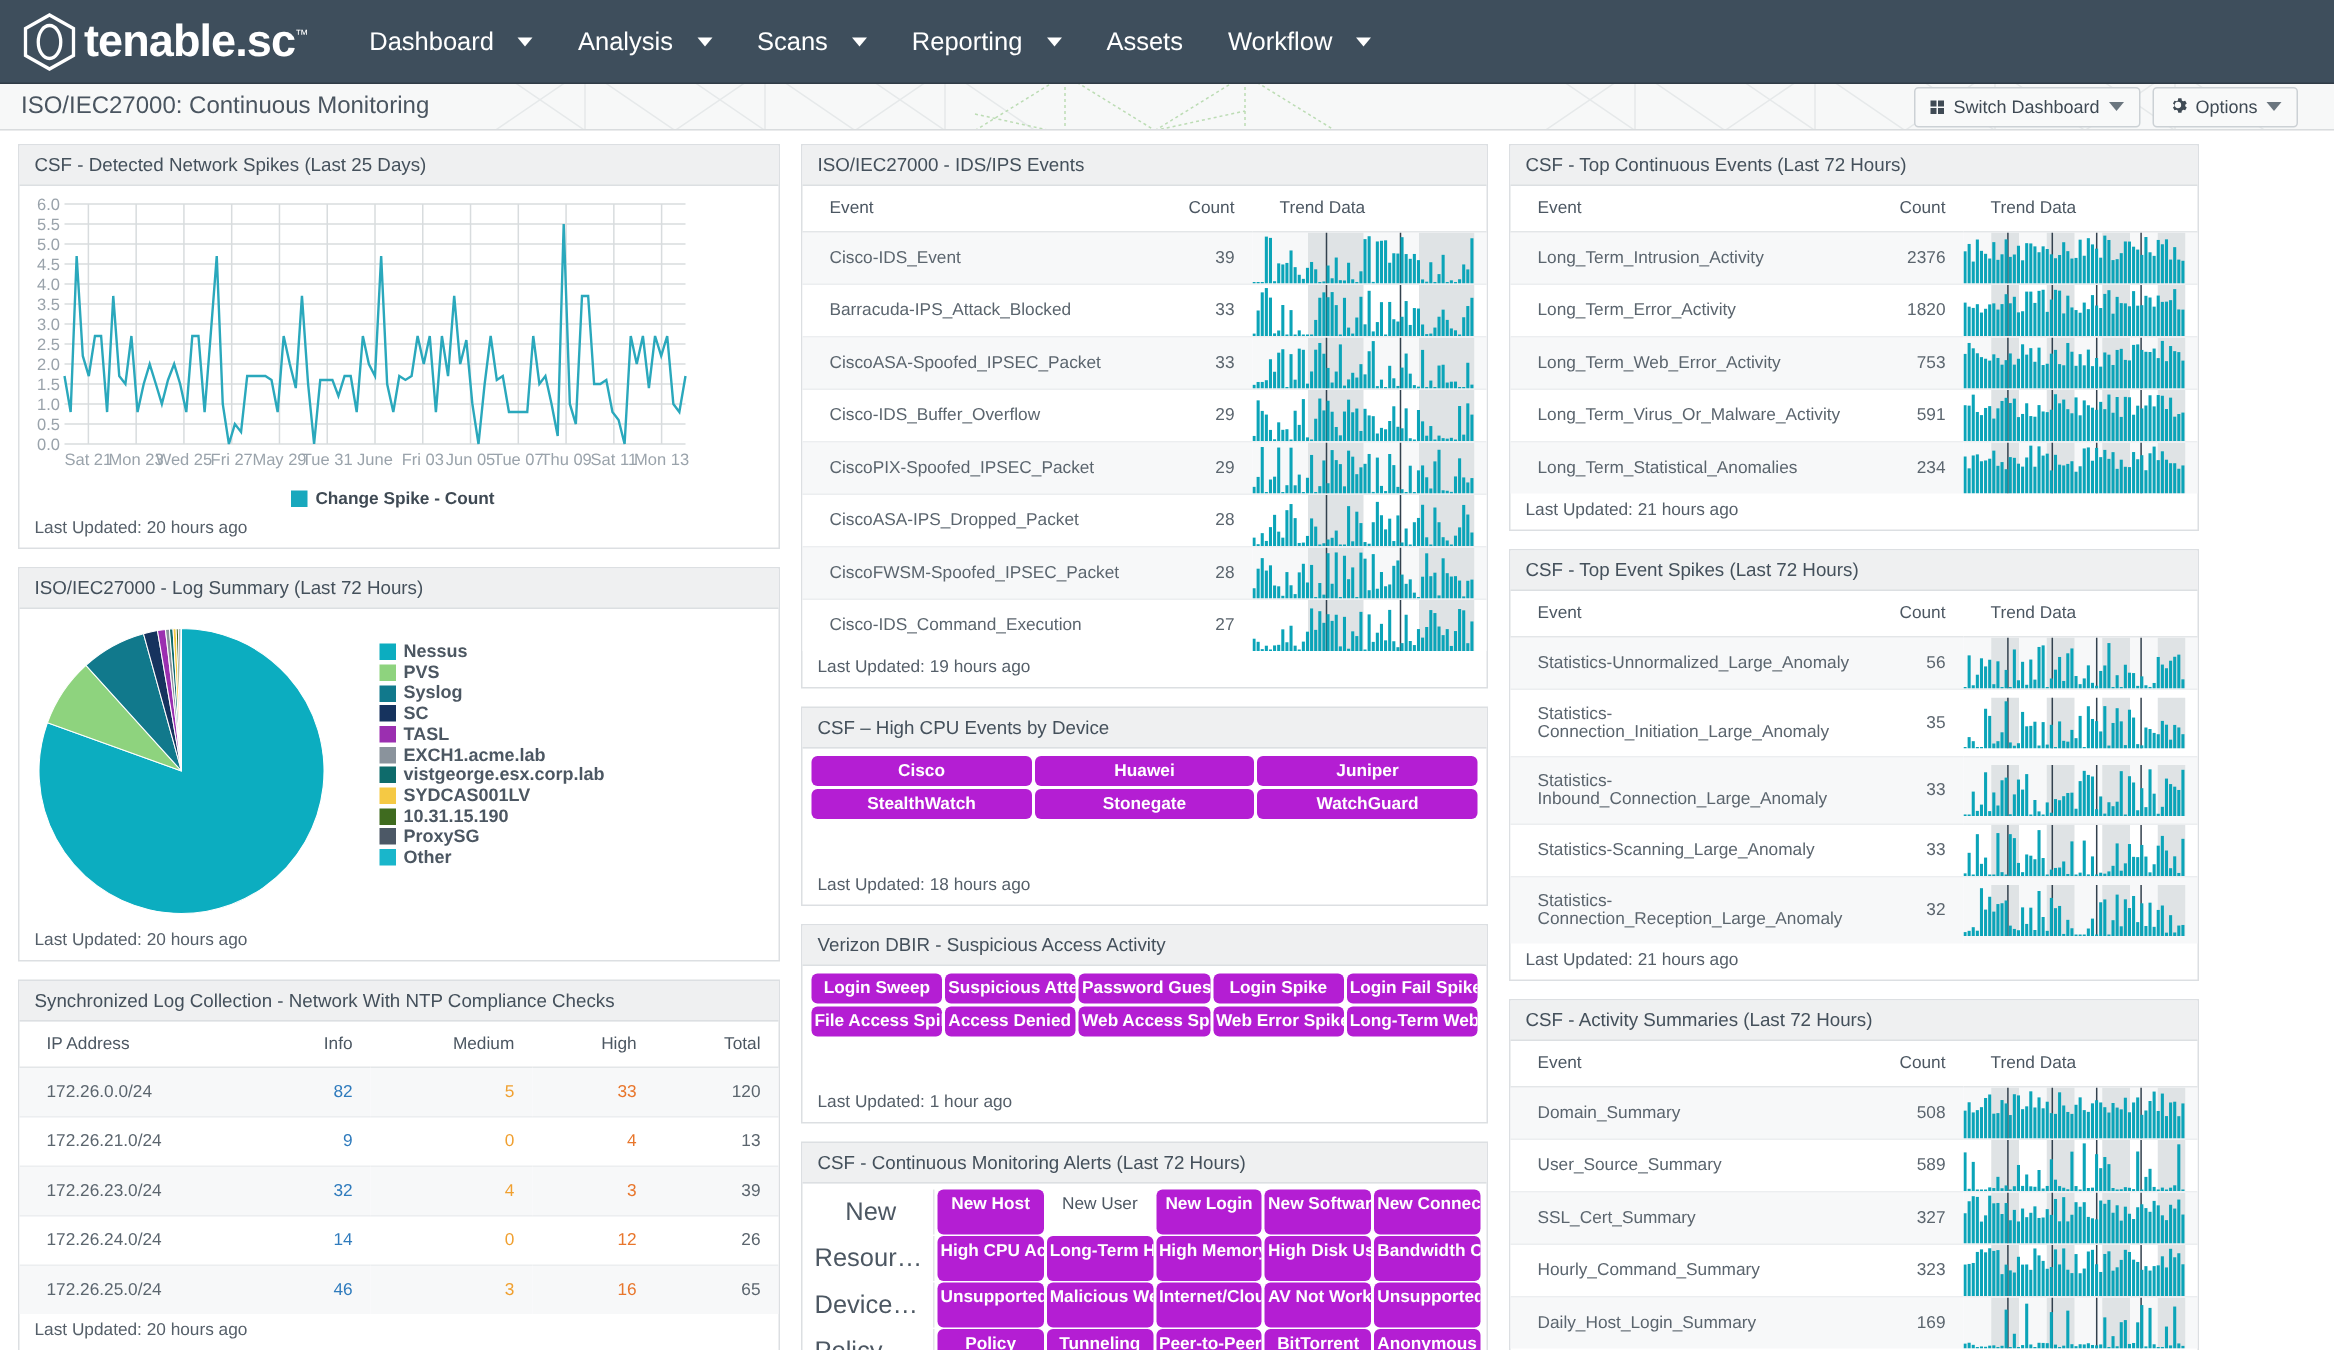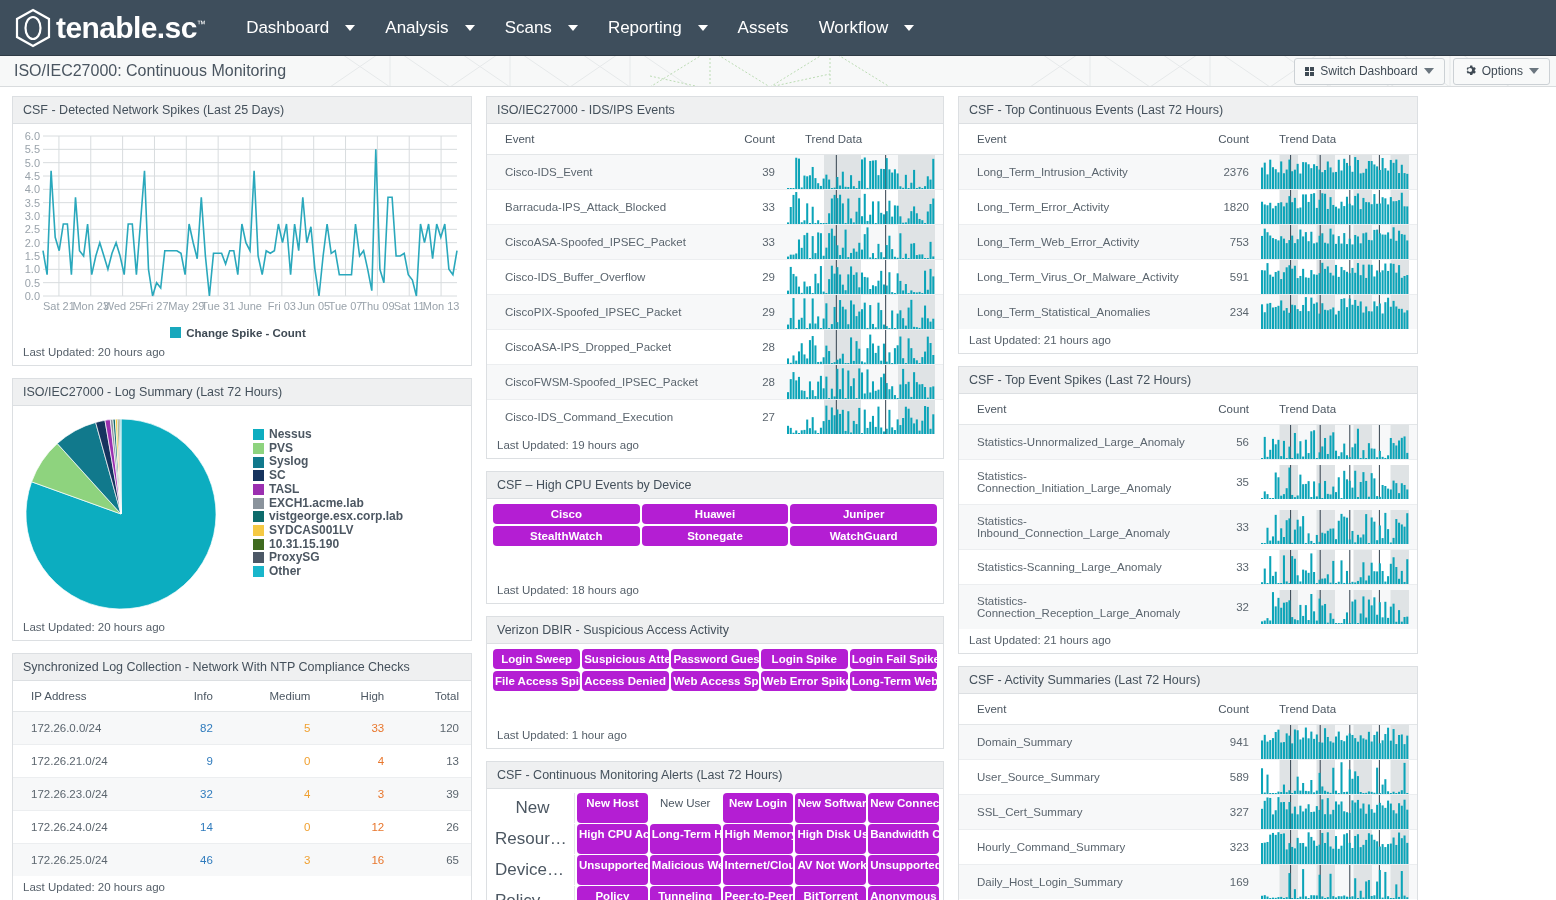--- a/index.html
+++ b/index.html
@@ -41,36 +41,36 @@
     display:flex; align-items:center; position:relative;
   }
   #crumbwatermark {
     position:absolute; left:330px; right:0; top:0; bottom:0; overflow:hidden;
     pointer-events:none;
   }
   #crumbtitle {
     font-size:16px; color:#4a5560; padding-left:14px; position:relative; z-index:2;
     background:#f7f8f8; padding-right:8px;
   }
-  #crumbright { margin-left:auto; display:flex; gap:8px; padding-right:6px; position:relative; z-index:2; }
+  #crumbright { margin-left:auto; display:flex; gap:8px; padding-right:24px; position:relative; z-index:2; }
   .btn {
     background:#f8f9f9; border:1px solid #ccd1d5; border-radius:3px;
     font-size:12px; color:#3f4a54; padding:5px 10px;
     display:flex; align-items:center; gap:6px; cursor:pointer; white-space:nowrap;
   }
   .btn .caret { border-top-color:#6b767f; }
   .grid-ico { display:grid; grid-template-columns:4px 4px; grid-template-rows:4px 4px; gap:1px; }
   .grid-ico i { background:#3f4a54; display:block; }
 
   
   #columns {
     display:flex; gap:14px; padding:9px 12px 0 12px; align-items:flex-start;
   }
   .col { display:flex; flex-direction:column; gap:12px; }
-  #col1 { width:460px; } #col2 { width:458px; } #col3 { width:460px; }
+  #col1 { width:508px; } #col2 { width:458px; } #col3 { width:460px; }
 
   .panel { border:1px solid #dcdfe2; background:#ffffff; }
   .panel-head {
     background:#eff0f1; border-bottom:1px solid #dcdfe2;
     padding:6px 10px; font-size:12.5px; color:#44505b;
   }
   .panel-foot { padding:5px 10px 7px 10px; font-size:11.5px; color:#555f69; }
 
   
   table { border-collapse:collapse; width:100%; }
@@ -1750,21 +1750,21 @@
         <thead>
             <tr>
           <th>Event</th>
           <th class="num">Count</th>
           <th>Trend Data</th>
         </tr>
           </thead>
         <tbody class="zebra" id="actsumbody">
             <tr>
               <td>Domain_Summary</td>
-              <td class="num">941</td>
+              <td class="num">508</td>
               <td class="spark">
                 <svg width="148" height="34">
                   <rect x="18.5" y="0" width="18.5" height="34" fill="#dfe3e5"></rect>
                   <rect x="55.5" y="0" width="18.5" height="34" fill="#dfe3e5"></rect>
                   <rect x="92.5" y="0" width="18.5" height="34" fill="#dfe3e5"></rect>
                   <rect x="129.5" y="0" width="18.5" height="34" fill="#dfe3e5"></rect>
                   <line x1="29.6" y1="0" x2="29.6" y2="34" stroke="#33414e" stroke-width="1"></line>
                   <line x1="59.2" y1="0" x2="59.2" y2="34" stroke="#33414e" stroke-width="1"></line>
                   <line x1="88.8" y1="0" x2="88.8" y2="34" stroke="#33414e" stroke-width="1"></line>
                   <line x1="118.4" y1="0" x2="118.4" y2="34" stroke="#33414e" stroke-width="1"></line>

